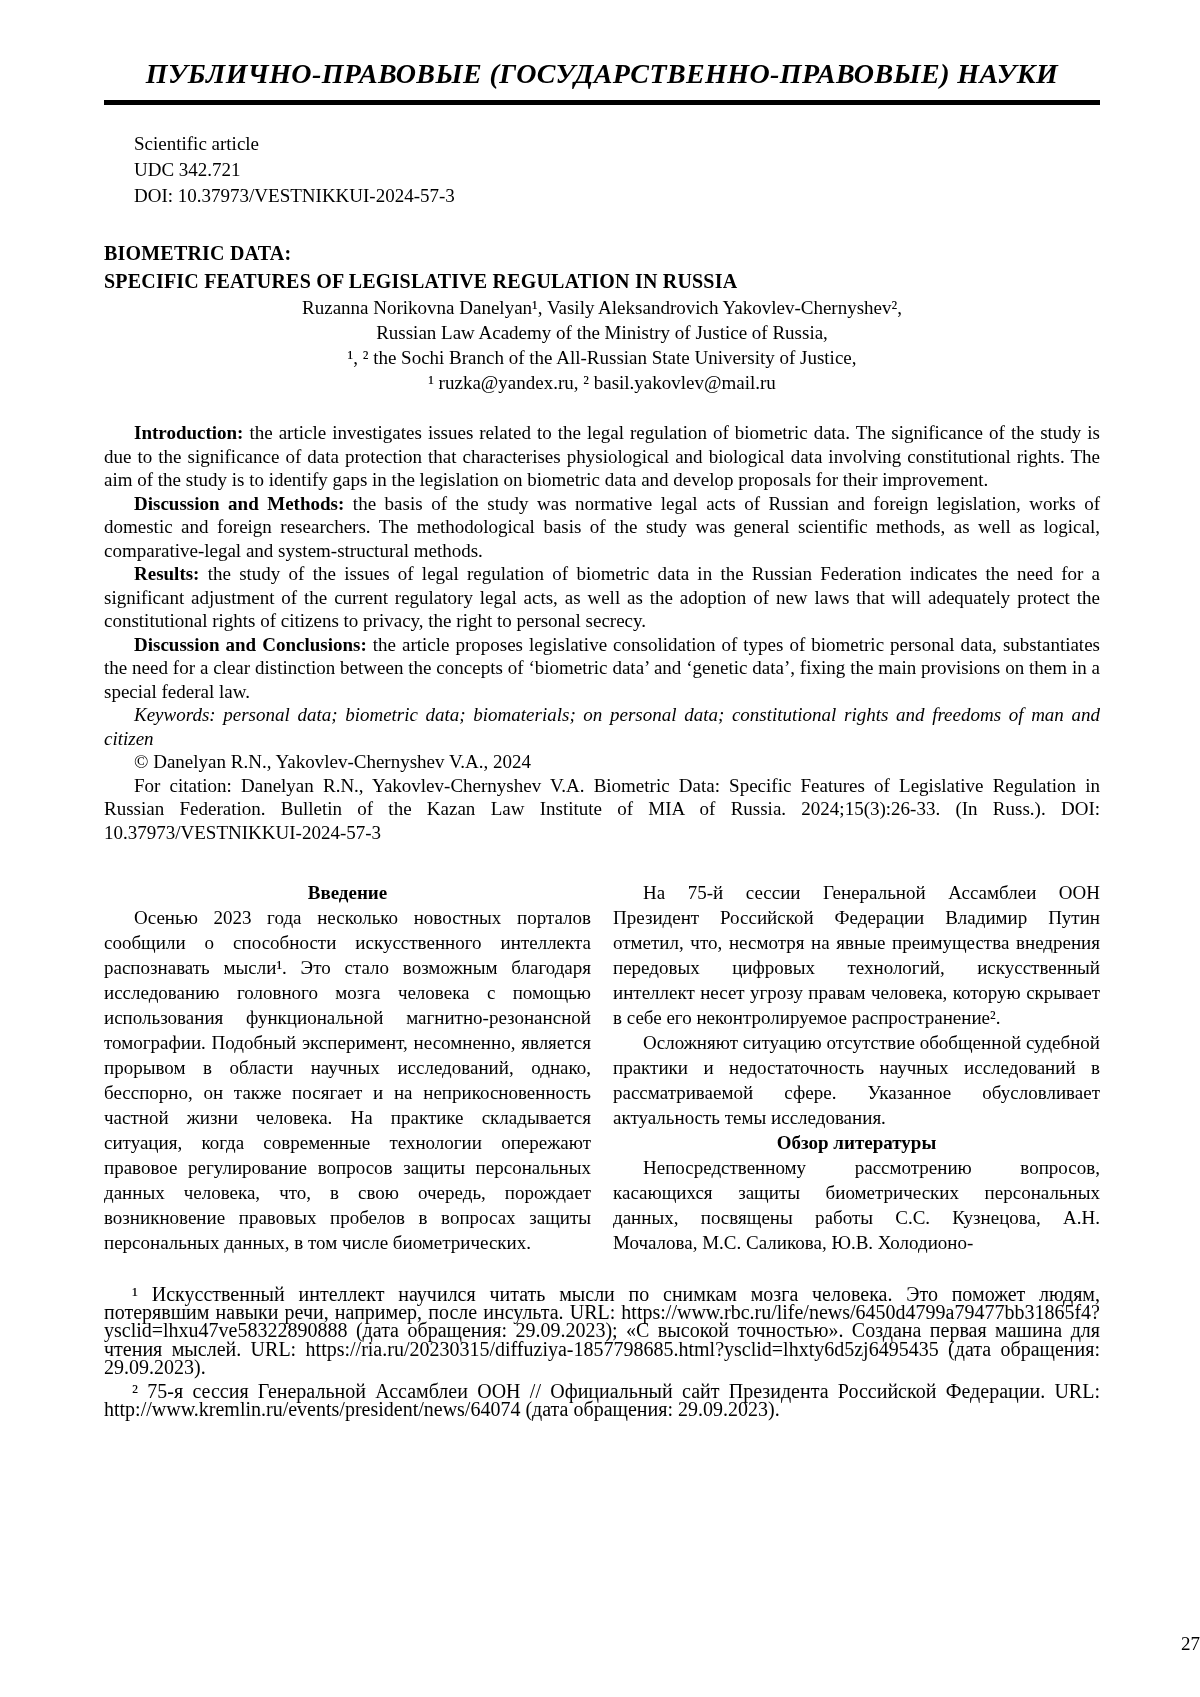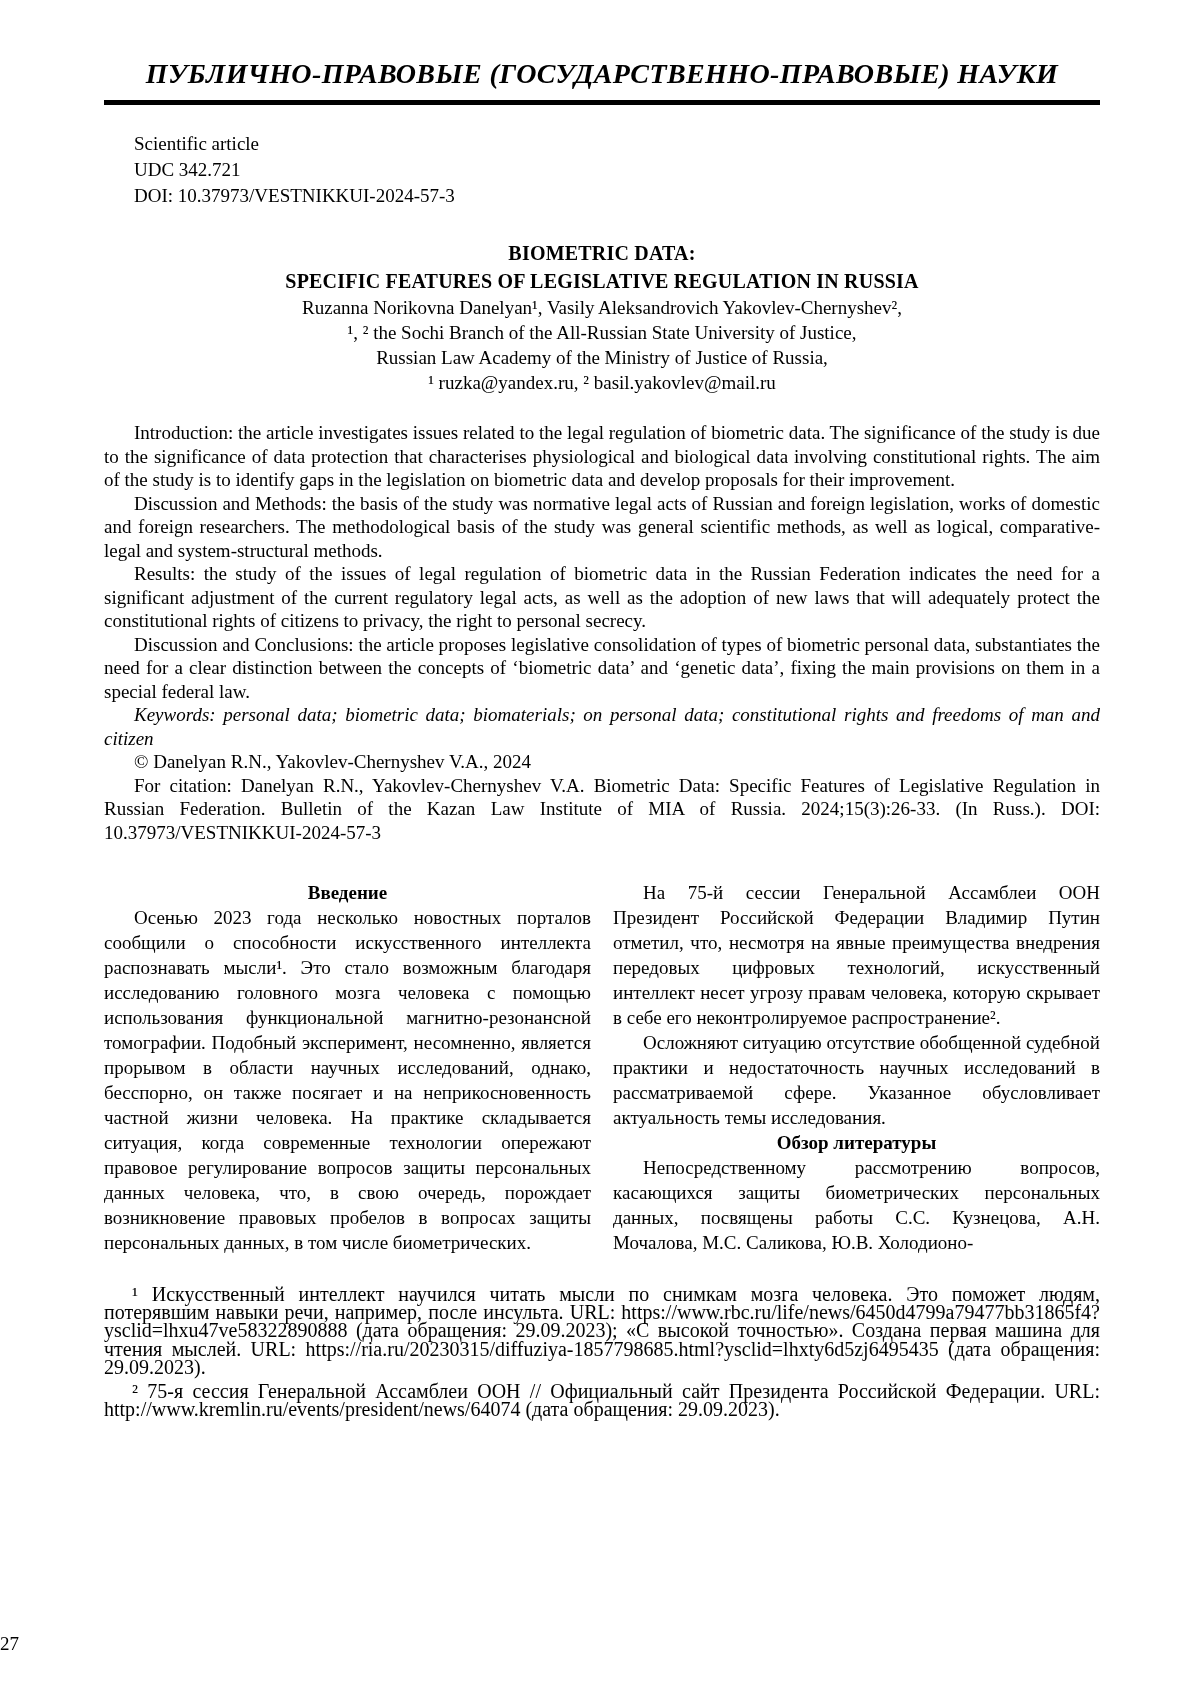--- a/index.html
+++ b/index.html
@@ -10,40 +10,40 @@
     position: relative; overflow: hidden;
   }
   .running-title {
     font-size: 28px; font-weight: bold; font-style: italic;
     text-align: center; letter-spacing: 0.4px; white-space: nowrap;
   }
   .header-rule { border: 0; border-top: 5px solid #000; margin: 10px 0 0 0; }
   .meta { margin: 26px 0 0 30px; font-size: 19px; line-height: 26px; }
   .article-title {
     margin: 30px 0 0; font-size: 20px; font-weight: bold;
-    text-align: center; line-height: 28px; letter-spacing: 0.2px;
+    line-height: 28px; letter-spacing: 0.2px;
   }
   .authors { text-align: center; font-size: 19px; line-height: 25px; }
   .abstract { margin-top: 26px; font-size: 19px; line-height: 23.5px; text-align: justify; }
   .para { margin: 0; text-indent: 30px; }
   .abstract-heading { font-weight: bold; font-style: italic; }
-  .lead { font-weight: normal; }
+  .lead { font-weight: bold; }
   .keywords { font-style: italic; }
   .columns {
     display: flex; gap: 22px; margin-top: 36px;
     font-size: 19px; line-height: 25px; text-align: justify;
   }
   .col { flex: 1; min-width: 0; hyphens: auto; }
   .col-heading { margin: 0; text-align: center; font-weight: bold; text-indent: 0; }
   .footnotes { margin-top: 30px; font-size: 20px; line-height: 18.2px; text-align: justify; }
   .footnote { margin: 0; text-indent: 28px; overflow-wrap: anywhere; }
   .footnote + .footnote { margin-top: 6px; }
   .page-number {
     position: absolute; bottom: 42px; left: 0; right: 0;
-    text-align: left; font-size: 19px;
+    text-align: right; font-size: 19px;
   }
 </style>
 </head>
 <body>
 
 <div class="page">
 
   <div class="running-head">
     <div class="running-title">ПУБЛИЧНО-ПРАВОВЫЕ (ГОСУДАРСТВЕННО-ПРАВОВЫЕ) НАУКИ</div>
     <hr class="header-rule">
@@ -55,22 +55,22 @@
     <div>DOI: 10.37973/VESTNIKKUI-2024-57-3</div>
   </div>
 
   <h1 class="article-title">
     <div>BIOMETRIC DATA:</div>
     <div>SPECIFIC FEATURES OF LEGISLATIVE REGULATION IN RUSSIA</div>
   </h1>
 
   <div class="authors">
     <div>Ruzanna Norikovna Danelyan¹, Vasily Aleksandrovich Yakovlev-Chernyshev²,</div>
+    <div>Russian Law Academy of the Ministry of Justice of Russia,</div>
     <div>¹, ² the Sochi Branch of the All-Russian State University of Justice,</div>
-    <div>Russian Law Academy of the Ministry of Justice of Russia,</div>
     <div>¹ ruzka@yandex.ru, ² basil.yakovlev@mail.ru</div>
   </div>
 
   <section class="abstract">
     <p class="para"><span class="lead">Introduction:</span><span> the article investigates issues related to the legal regulation of biometric data. The significance of the study is due to the significance of data protection that characterises physiological and biological data involving constitutional rights. The aim of the study is to identify gaps in the legislation on biometric data and develop proposals for their improvement.</span></p>
     <p class="para"><span class="lead">Discussion and Methods:</span><span> the basis of the study was normative legal acts of Russian and foreign legislation, works of domestic and foreign researchers. The methodological basis of the study was general scientific methods, as well as logical, comparative-legal and system-structural methods.</span></p>
     <p class="para"><span class="lead">Results:</span><span> the study of the issues of legal regulation of biometric data in the Russian Federation indicates the need for a significant adjustment of the current regulatory legal acts, as well as the adoption of new laws that will adequately protect the constitutional rights of citizens to privacy, the right to personal secrecy.</span></p>
     <p class="para"><span class="lead">Discussion and Conclusions:</span><span> the article proposes legislative consolidation of types of biometric personal data, substantiates the need for a clear distinction between the concepts of ‘biometric data’ and ‘genetic data’, fixing the main provisions on them in a special federal law.</span></p>
     <p class="para keywords">Keywords: personal data; biometric data; biomaterials; on personal data; constitutional rights and freedoms of man and citizen</p>
     <p class="para">© Danelyan R.N., Yakovlev-Chernyshev V.A., 2024</p>

